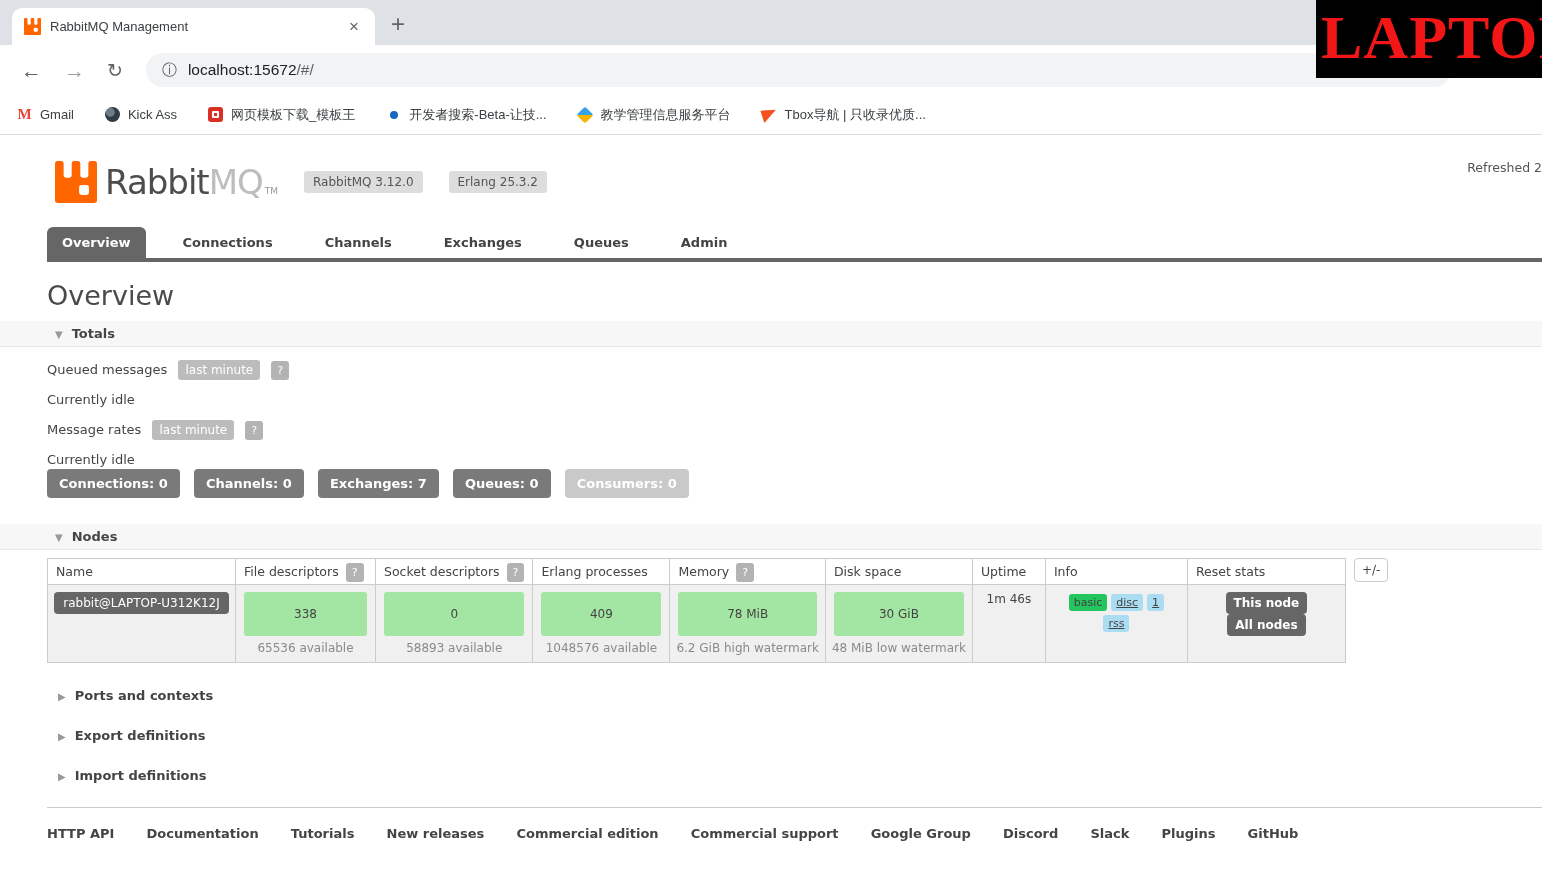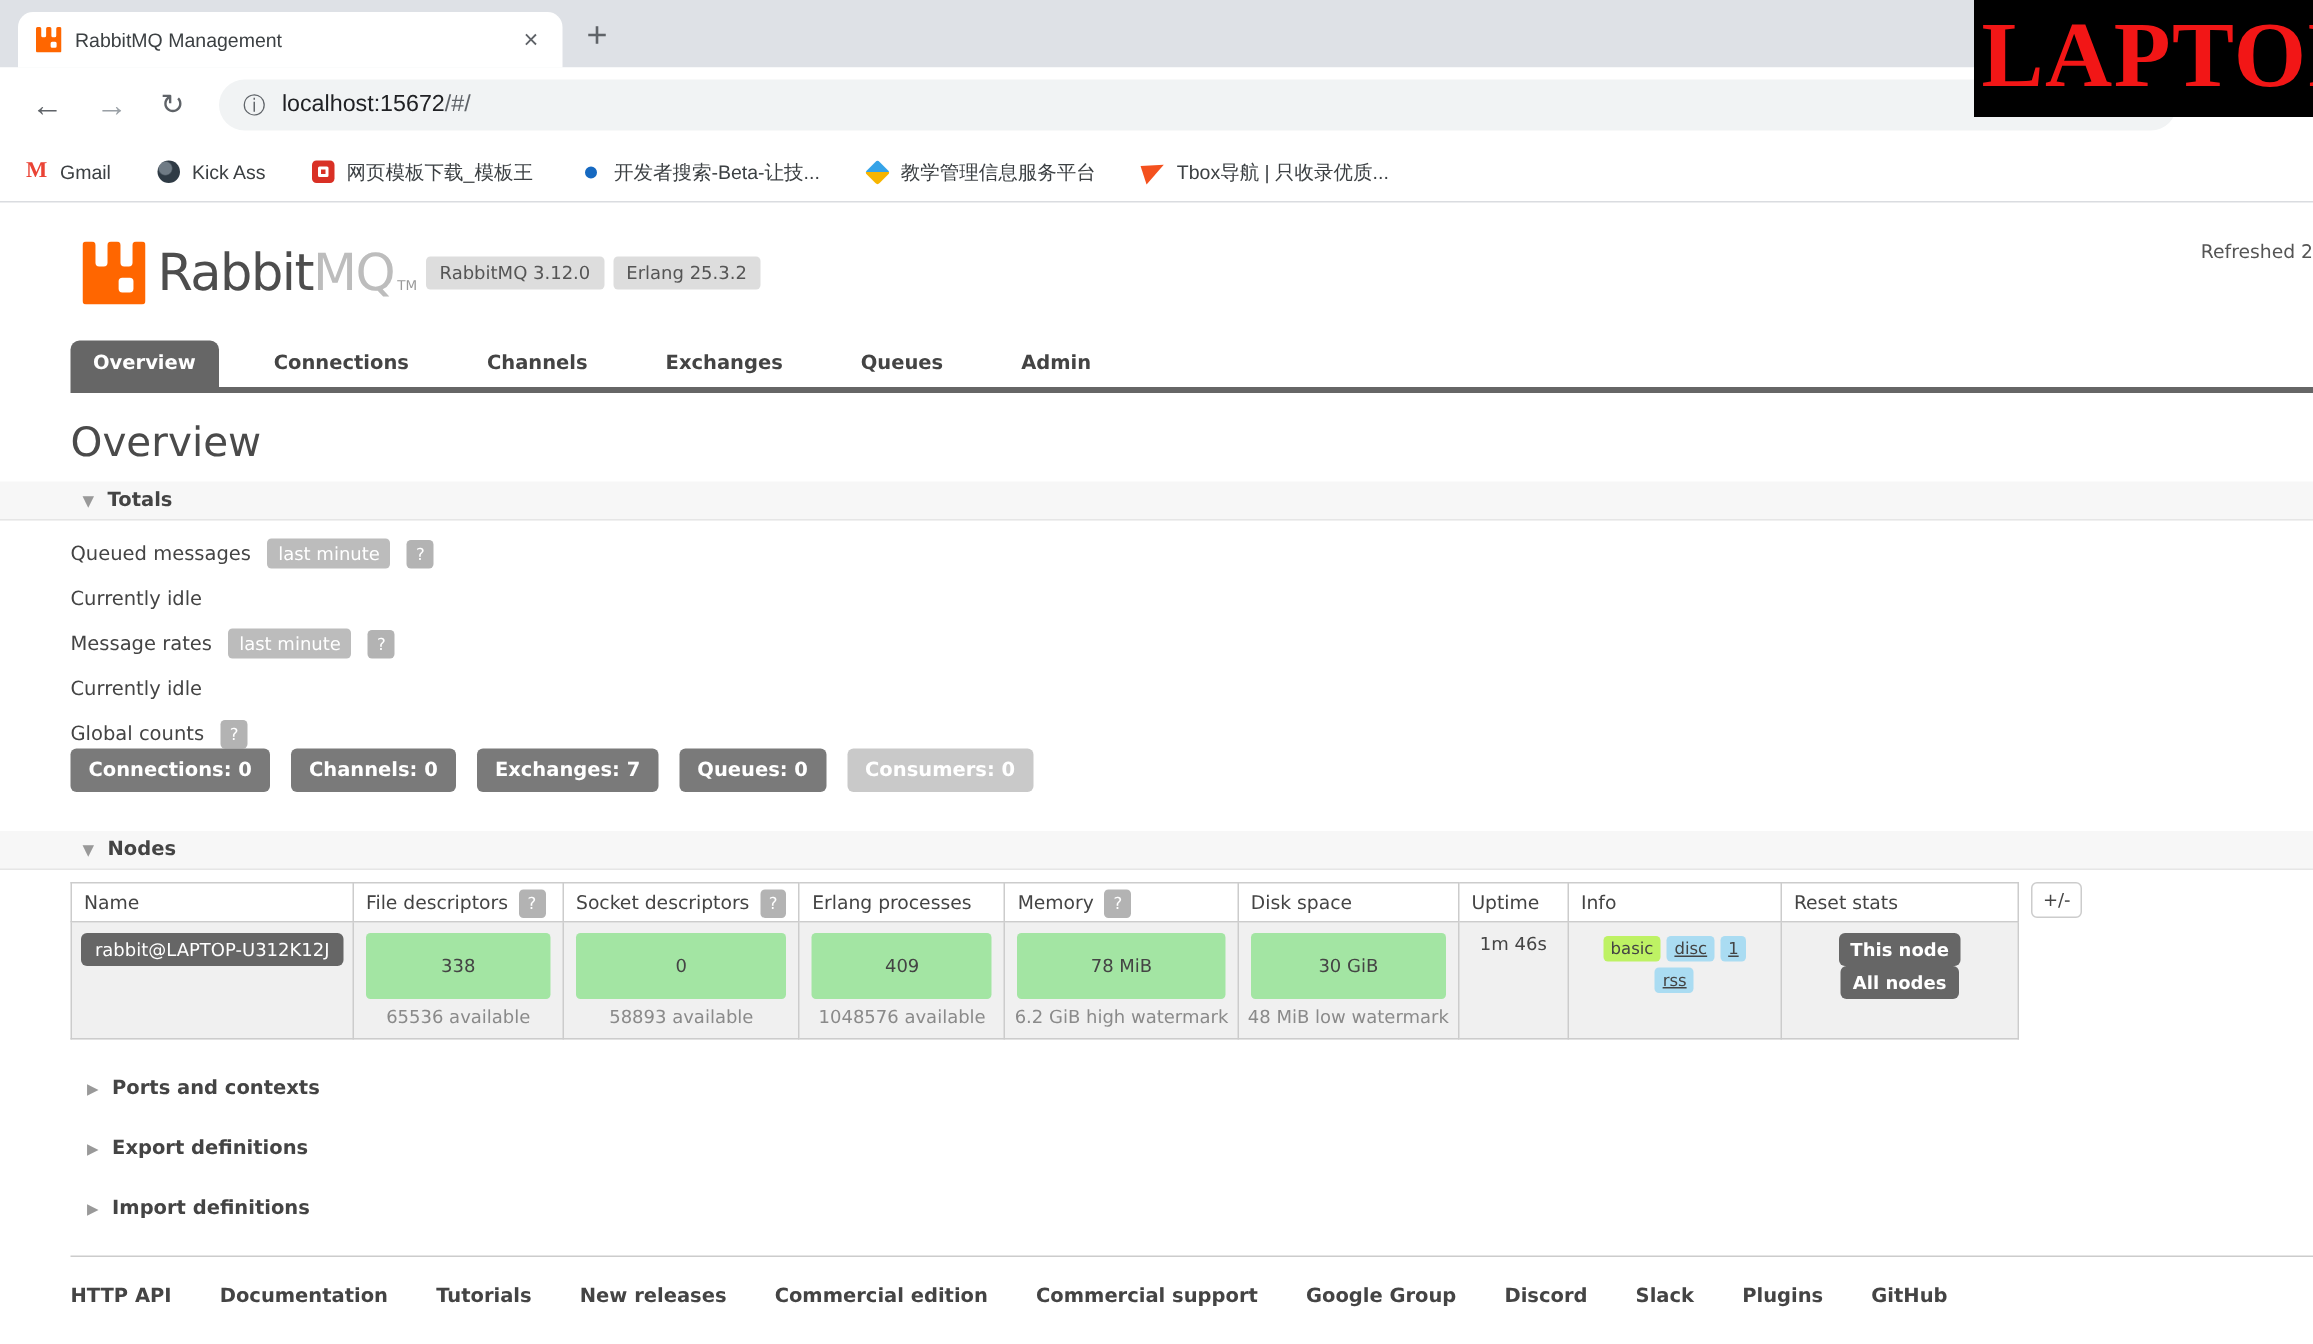--- a/index.html
+++ b/index.html
@@ -43,21 +43,21 @@
 
   
   .page { font-family:"DejaVu Sans", sans-serif; color:#444; position:relative; }
   .refreshed { position:absolute; top:25px; right:0; font-size:12.5px; color:#555; white-space:nowrap; }
 
   .logo-row { display:flex; align-items:center; padding:26px 0 0 55px; }
   .logo-mark { width:42px; height:42px; margin-right:8px; }
   .logo-rabbit { font-size:34px; color:#4d4d4d; letter-spacing:-1px; }
   .logo-mq { font-size:34px; color:#bdbdbd; letter-spacing:-1px; }
   .logo-tm { font-size:9px; color:#999; align-self:flex-end; margin:0 0 7px 2px; }
-  .ver-badge { background:#ddd; color:#555; font-size:12px; padding:4px 9px; border-radius:3px; margin-left:6px; white-space:nowrap; }
+  .ver-badge { background:#ddd; color:#555; font-size:12px; padding:4px 9px; border-radius:3px; margin-left:26px; white-space:nowrap; }
 
   .tabs-row { display:flex; margin:24px 0 0 47px; border-bottom:4px solid #666; align-items:flex-end; }
   .tab-item { font-size:13px; font-weight:bold; color:#444; padding:8px 15px; margin-right:22px; }
   .tab-item.active { background:#666; color:#fff; border-radius:6px 6px 0 0; }
 
   h1.page-title { font-size:27px; font-weight:normal; color:#4a4a4a; margin:18px 0 10px 47px; }
 
   .section-head { background:#f7f7f7; border-bottom:1px solid #e6e6e6; padding:5px 0 5px 55px; font-size:13px; font-weight:bold; color:#444; margin-top:4px; }
   .tri { color:#999; font-size:10px; margin-right:9px; font-weight:normal; }
 
@@ -72,21 +72,21 @@
 
   .nodes-wrap { display:flex; align-items:flex-start; margin:8px 0 0 47px; }
   table.nodes { border-collapse:collapse; table-layout:fixed; font-size:12px; }
   table.nodes th { border:1px solid #ccc; background:#fff; font-weight:normal; text-align:left; padding:5px 8px; font-size:12.5px; color:#444; white-space:nowrap; overflow:hidden; }
   table.nodes td { border:1px solid #ccc; background:#f0f0f0; padding:7px 6px; text-align:center; vertical-align:top; }
   td.cell-name { text-align:left; padding-left:5px; }
   .name-badge { display:inline-block; background:#666; color:#fff; font-size:12px; padding:4px 9px; border-radius:4px; white-space:nowrap; }
   .bar { display:block; background:#a3e5a3; border-radius:3px; padding:15px 0; color:#444; margin:0 2px; }
   .sub { display:block; color:#8a8a8a; margin-top:5px; white-space:nowrap; }
   .tag { display:inline-block; font-size:11px; padding:2px 5px; border-radius:3px; margin:2px 2px; color:#444; }
-  .tag-basic { background:#bef264; }
+  .tag-basic { background:#22c55e; }
   .tag-blue { background:#aadcf2;text-decoration:underline; }
   .node-btn { display:inline-block; background:#666; color:#fff; font-weight:bold; font-size:12px; padding:4px 8px; border-radius:4px; margin:0 3px; }
   .plusminus { display:inline-block; border:1px solid #ccc; background:#fff; border-radius:4px; font-size:12px; color:#444; padding:4px 7px; margin-left:8px; }
 
   .collapsed-section { margin:25px 0 0 58px; font-size:13px; font-weight:bold; color:#444; }
 
   .footer { margin:24px 0 0 47px; border-top:1px solid #ccc; padding-top:15px; }
   .footer-link { display:inline-block; font-size:13px; font-weight:bold; color:#444; margin-right:27px; white-space:nowrap; }
 </style>
 </head>
@@ -196,24 +196,20 @@
   </div>
   <div class="stat-row">Currently idle</div>
 
   <div class="stat-row">
     <span>Message rates</span>
     <span class="mini-tag">last minute</span>
     <span class="help-tag">?</span>
   </div>
   <div class="stat-row">Currently idle</div>
 
-  <div class="stat-row">
-    <span>Global counts</span>
-    <span class="help-tag">?</span>
-  </div>
 
   <div class="count-row">
     <span class="count-btn">Connections: 0</span>
     <span class="count-btn">Channels: 0</span>
     <span class="count-btn">Exchanges: 7</span>
     <span class="count-btn">Queues: 0</span>
     <span class="count-btn muted">Consumers: 0</span>
   </div>
 
   <div class="section-head" style="margin-top:26px;">

